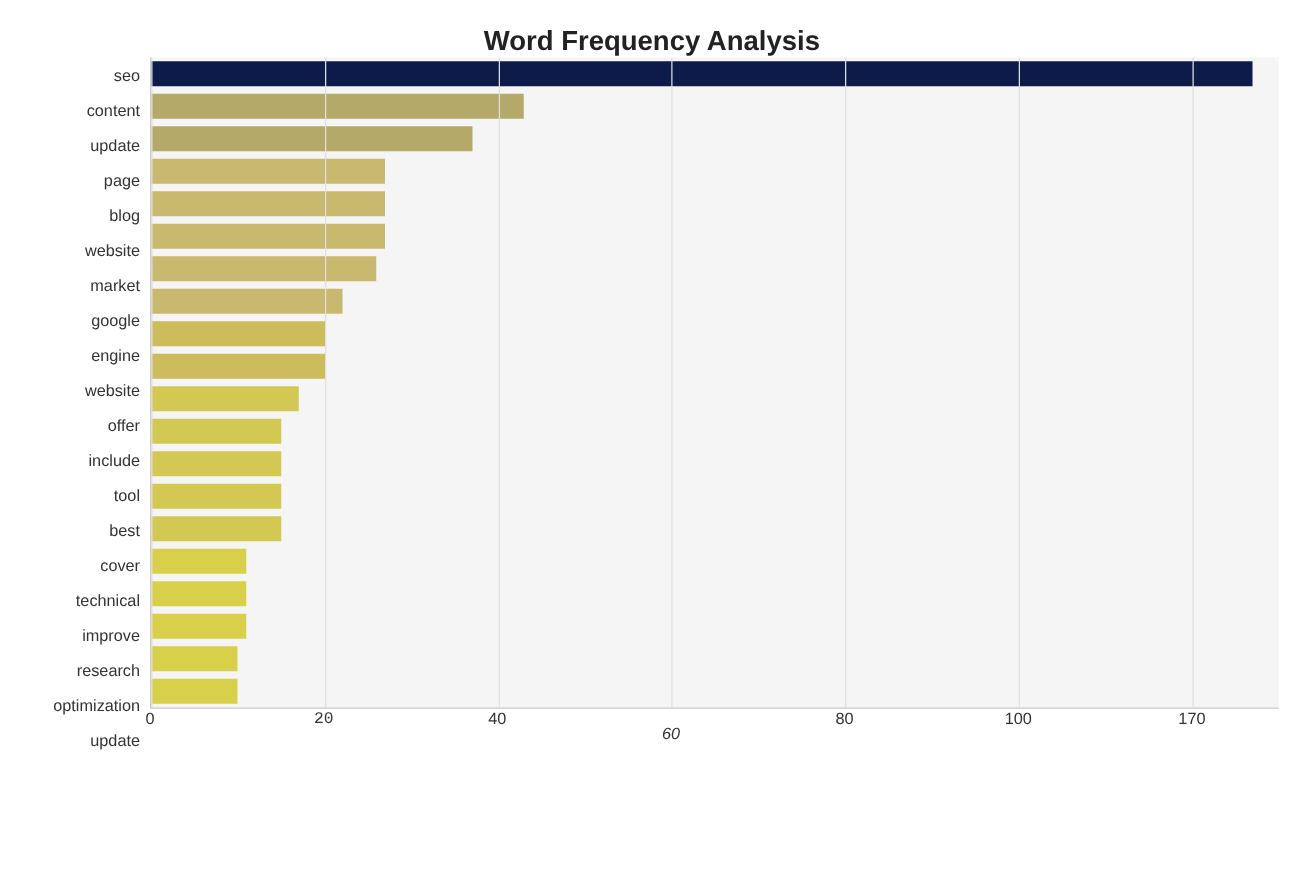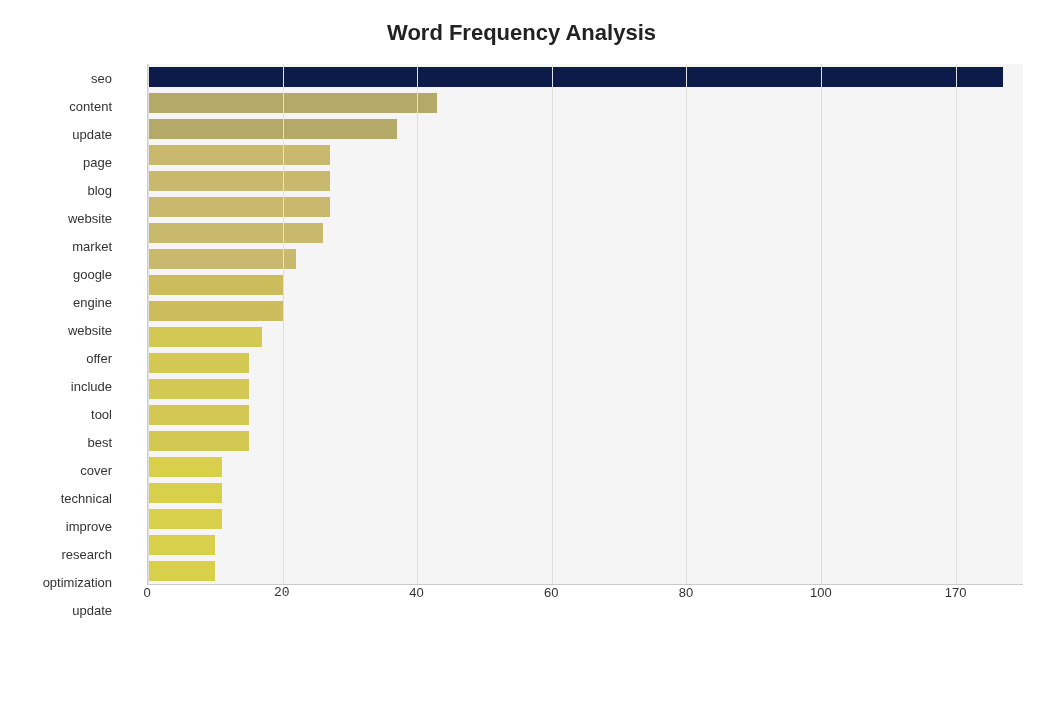--- a/index.html
+++ b/index.html
@@ -17,28 +17,26 @@
       height: 701px;
       background: #fff;
       position: relative;
       padding: 20px 20px 60px 20px;
     }
     .chart-title {
       text-align: center;
       font-size: 22px;
       font-weight: bold;
       color: #222;
-      margin-bottom: 18px;
     }
     .chart-area {
       display: flex;
       width: 100%;
       height: calc(100% - 60px);
       position: relative;
-      gap: 27px;
     }
     .y-axis {
       display: flex;
       flex-direction: column;
       justify-content: space-around;
       align-items: flex-end;
       width: 100px;
       padding-right: 8px;
       flex-shrink: 0;
     }
@@ -199,20 +197,20 @@
           <div class="grid-line" style="left: 30.7692%;"></div>
           <div class="grid-line" style="left: 46.1538%;"></div>
           <div class="grid-line" style="left: 61.5385%;"></div>
           <div class="grid-line" style="left: 76.9231%;"></div>
           <div class="grid-line" style="left: 92.3077%;"></div>
         </div>
       <div class="x-axis" id="x-axis">
       <span class="x-tick" style="left: 0%; top: 0px;">0</span>
           <span class="x-tick" style="left: 15.3846%; top: 0px; font-family: Liberation Mono, monospace;">20</span>
           <span class="x-tick" style="left: 30.7692%; top: 0px;">40</span>
-          <span class="x-tick" style="left: 46.1538%; top: 0px;">60</span>
+          <span class="x-tick" style="left: 46.1538%; top: 12px; font-style: italic;">60</span>
           <span class="x-tick" style="left: 61.5385%; top: 0px;">80</span>
           <span class="x-tick" style="left: 76.9231%; top: 0px;">100</span>
           <span class="x-tick" style="left: 92.3077%; top: 0px;">170</span>
         </div>
     </div>
   </div>
 </div>
 
 </body></html>

